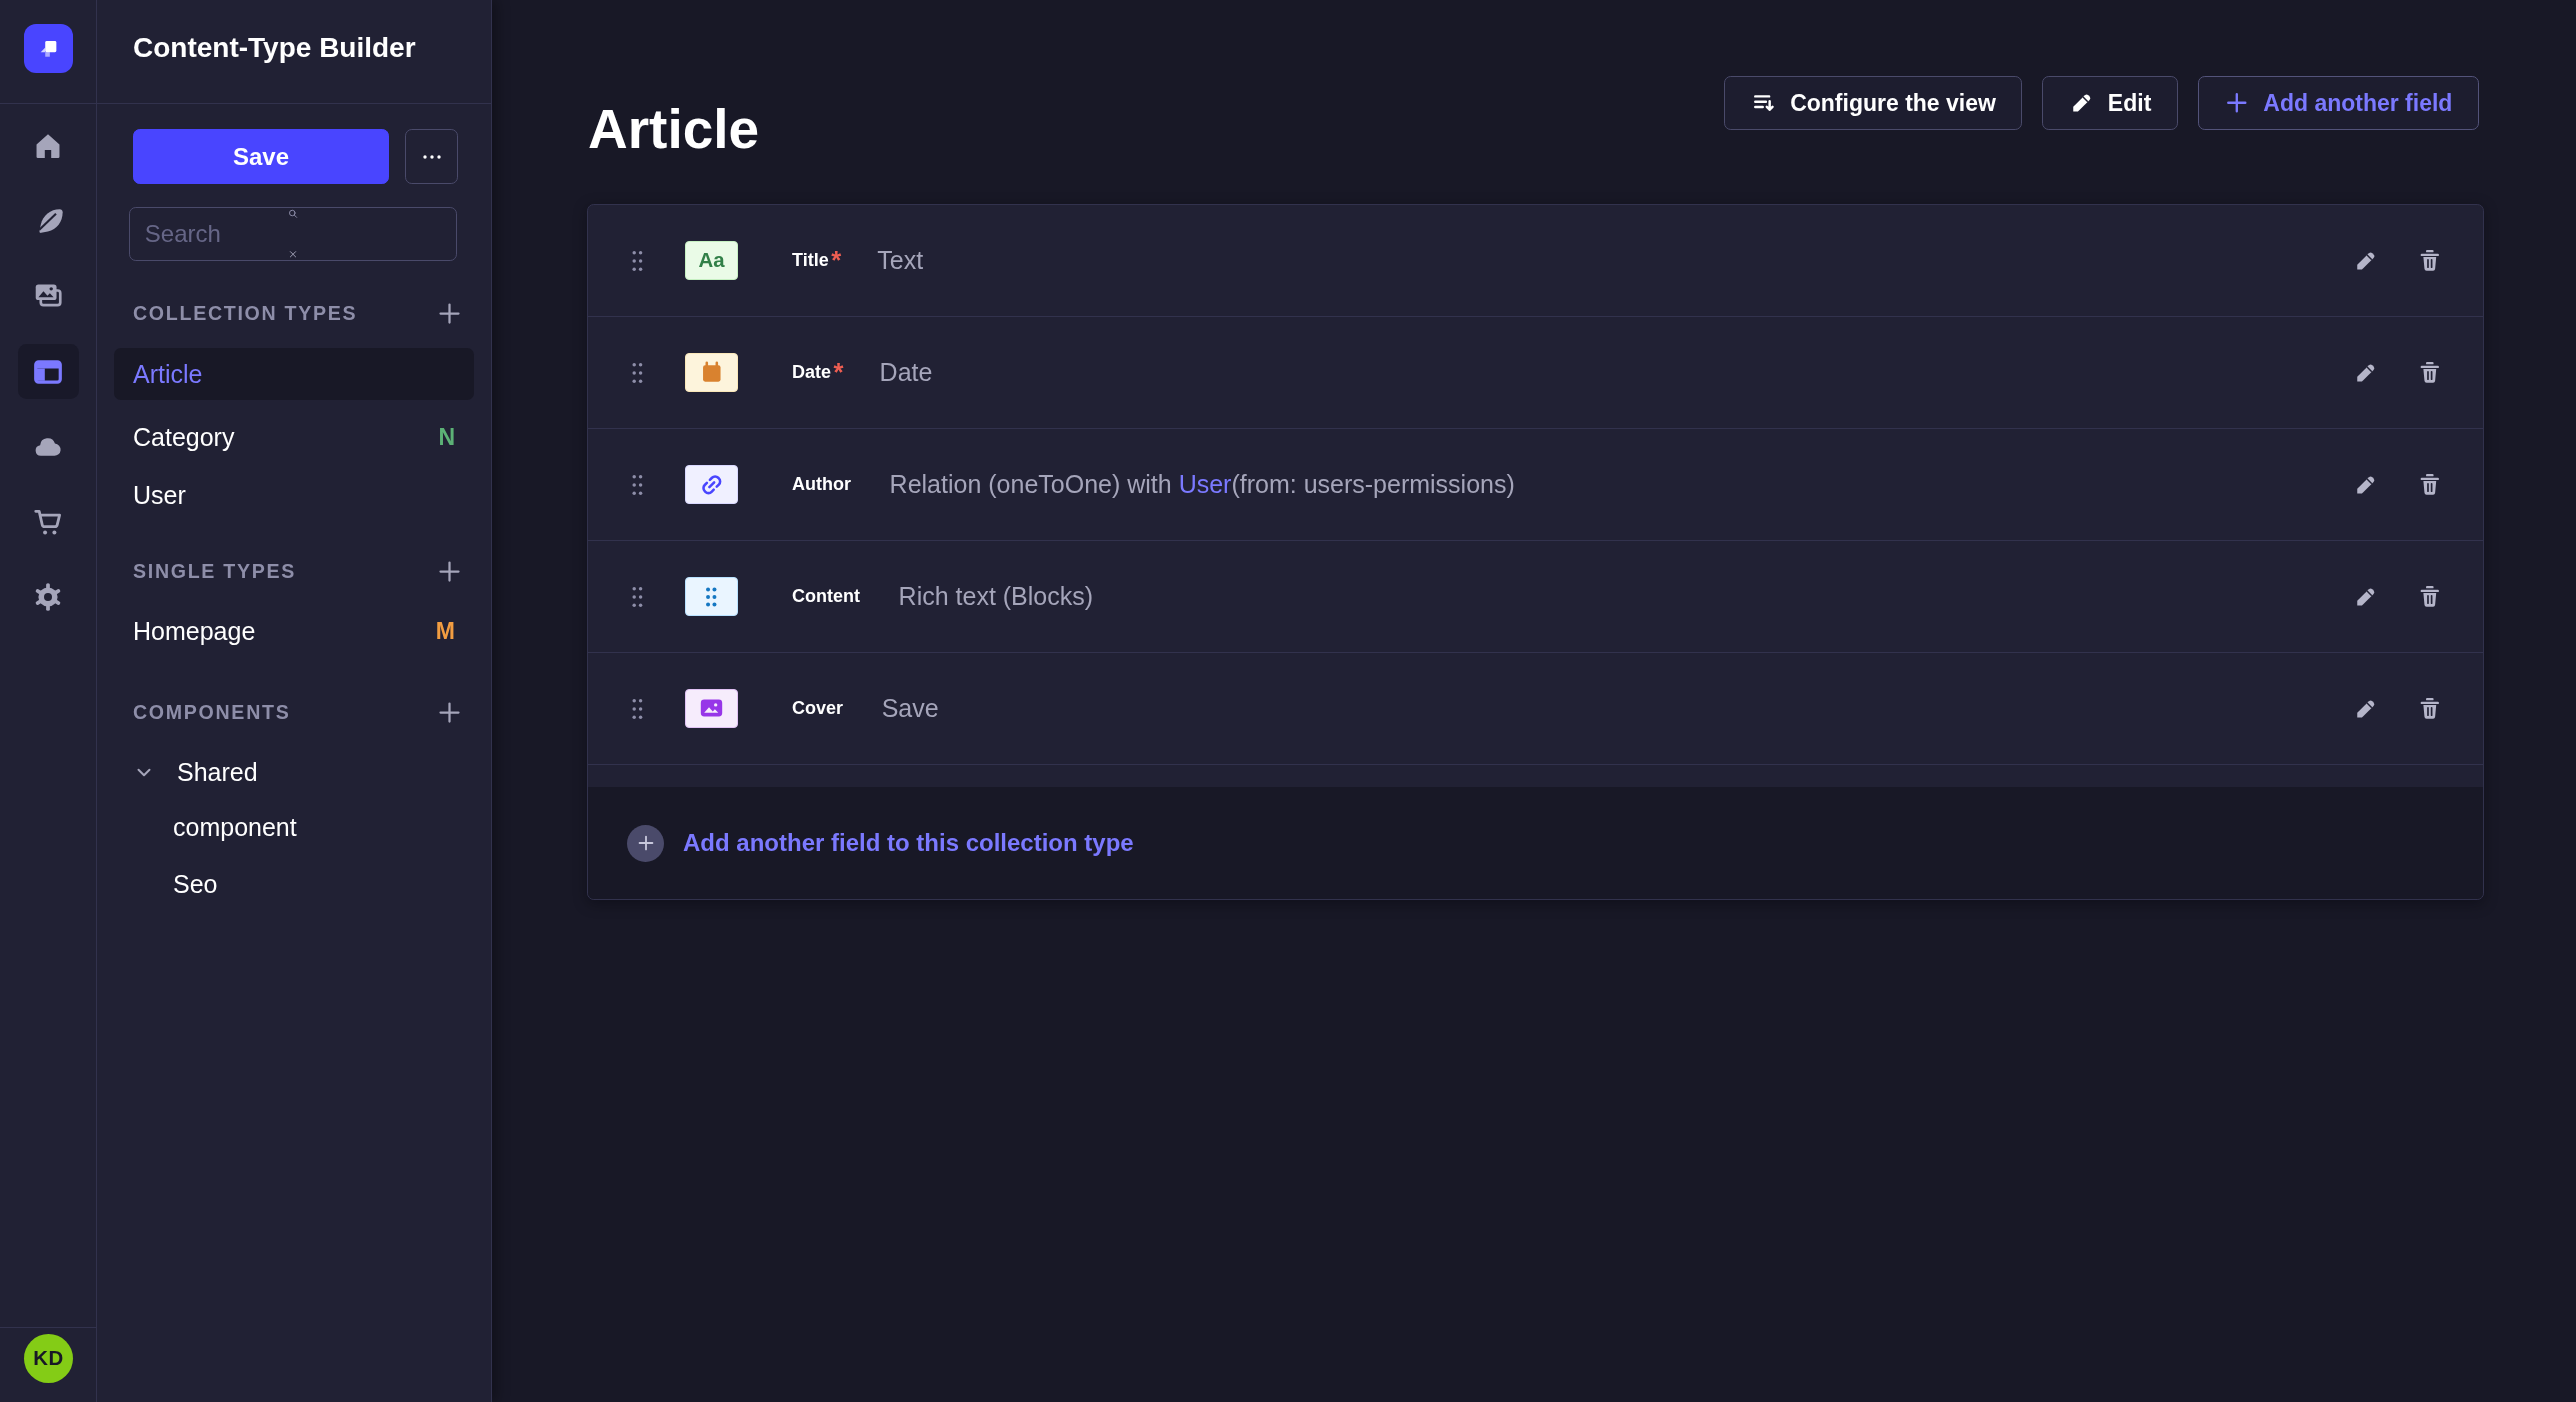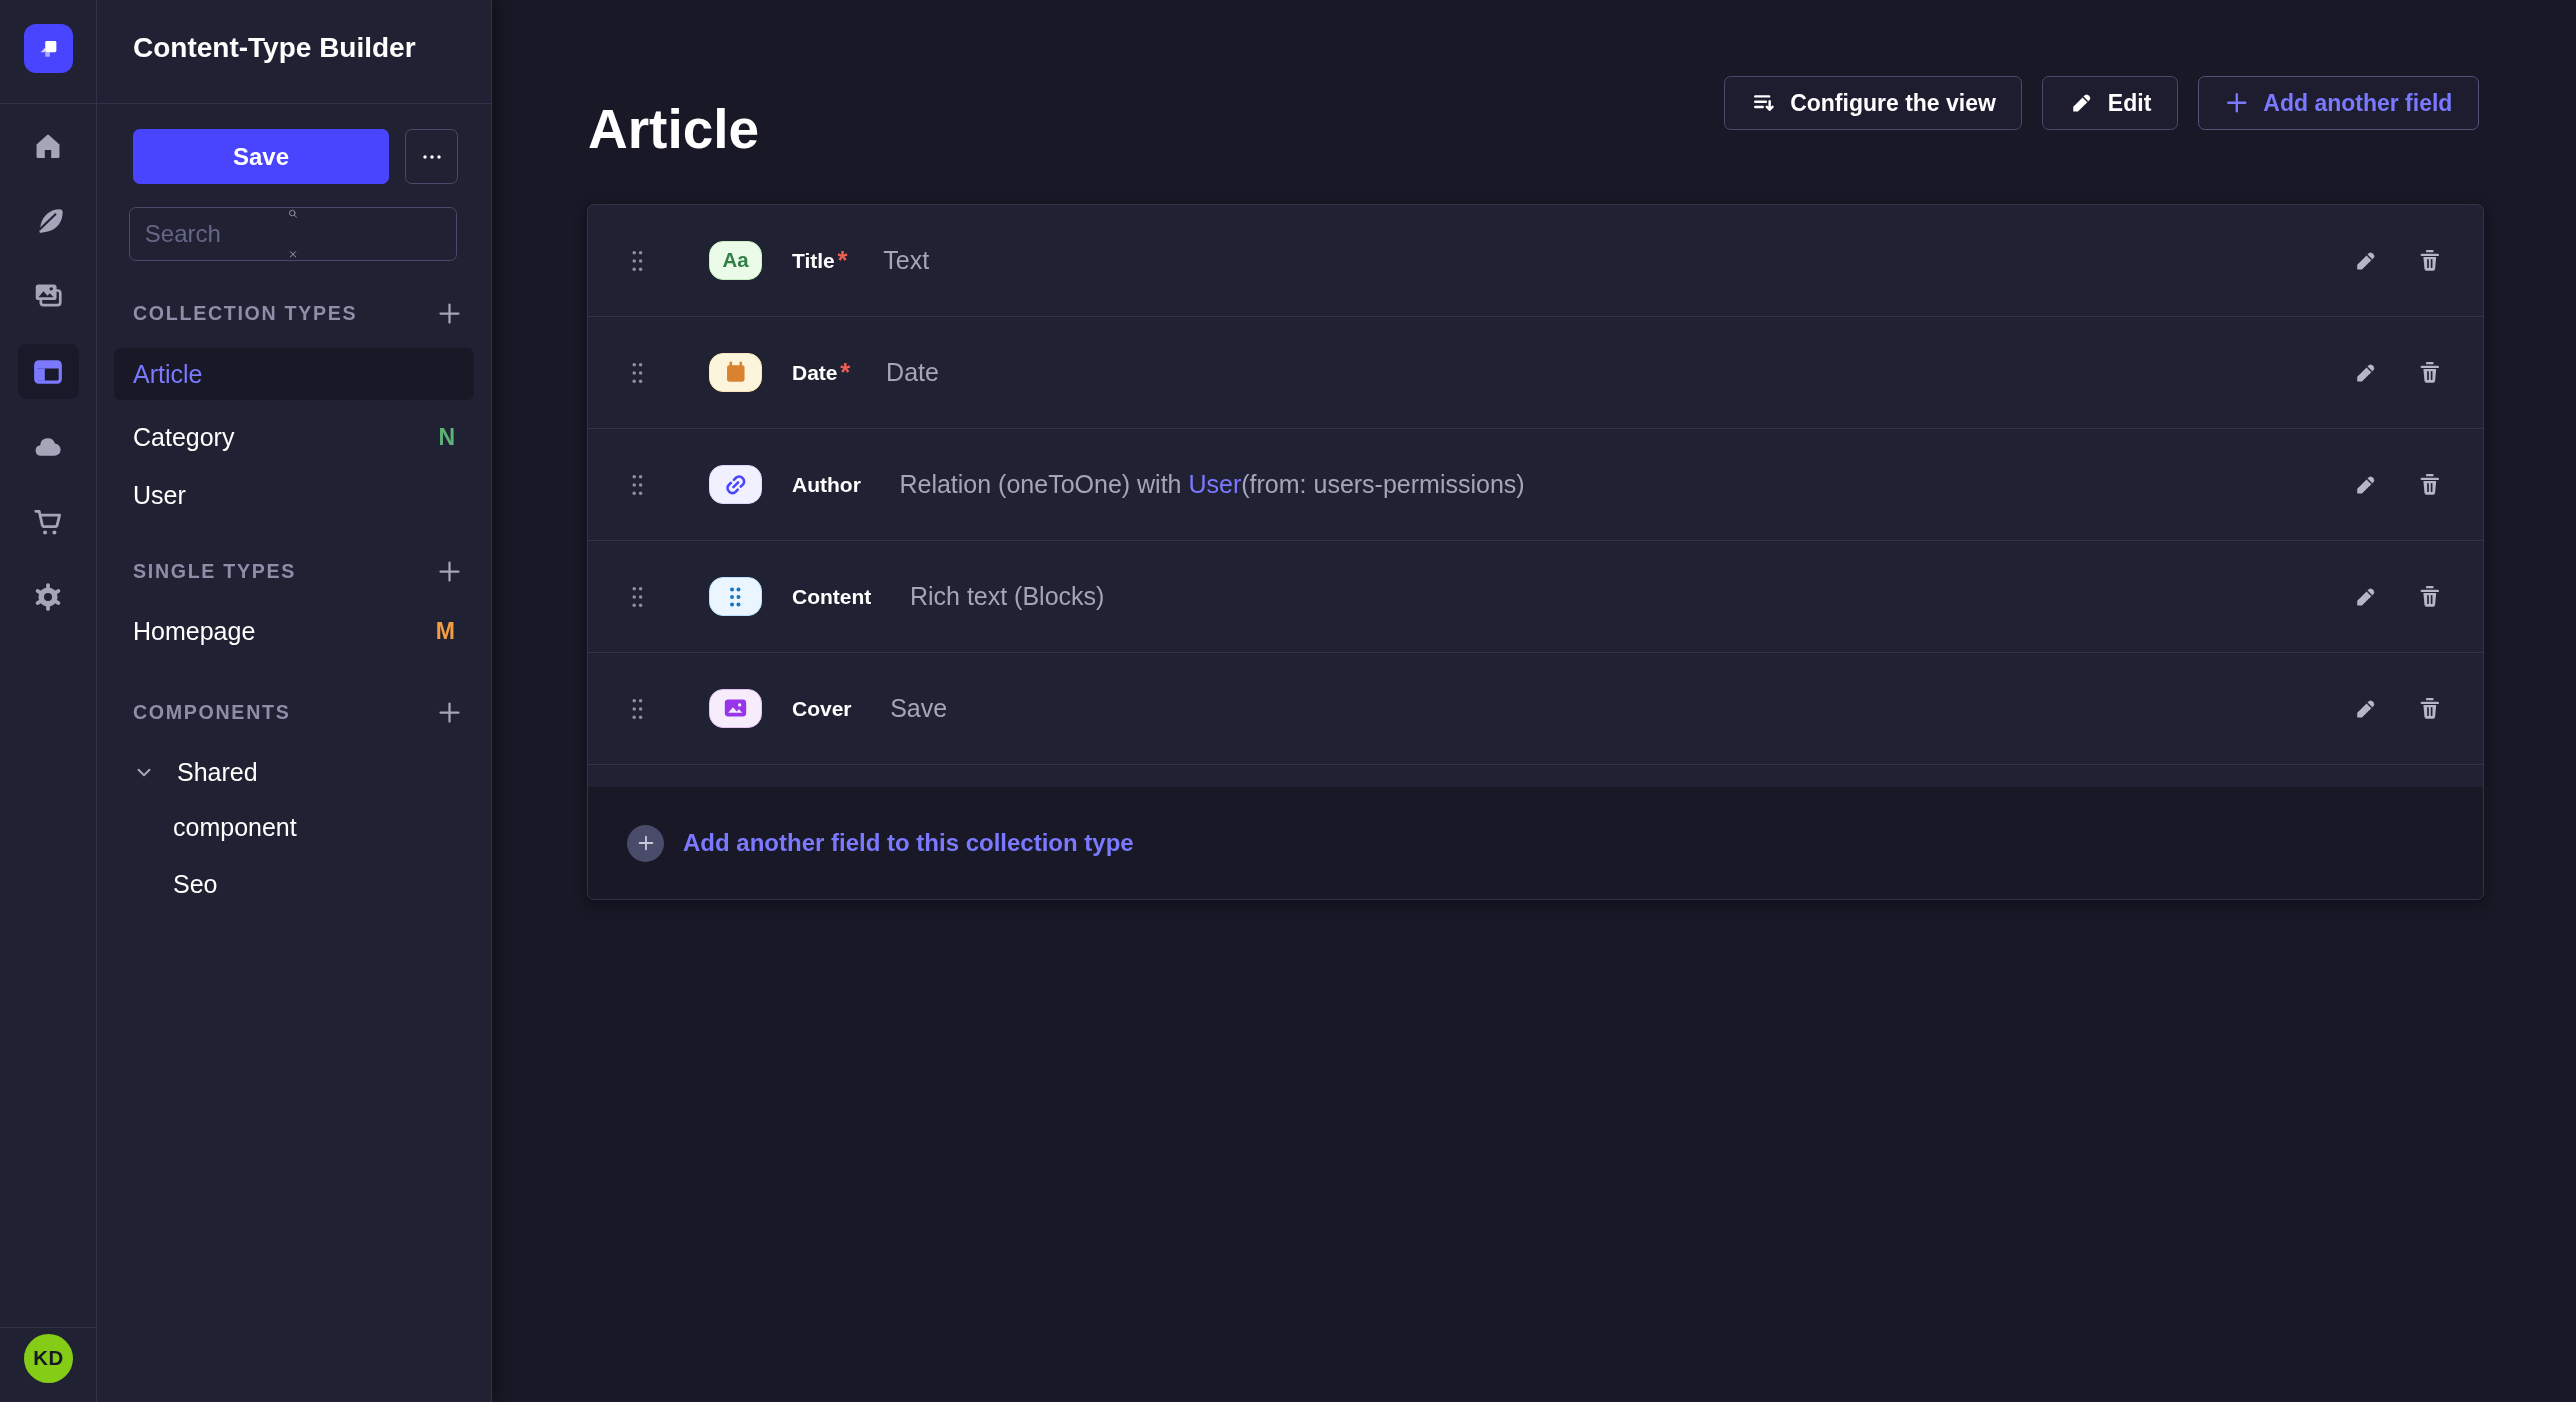--- a/index.html
+++ b/index.html
@@ -71,28 +71,28 @@
     color:#fff;font-family:inherit;cursor:pointer;box-sizing:border-box;}
   .tbtn svg{width:25.6px;height:25.6px;}
   .tbtn.accent{color:#7b79ff;border-color:#53537a;}
 
   
   .table{position:absolute;left:95px;top:204px;width:1895px;border:0.9px solid #32324d;
     border-radius:6.8px;background:#212134;box-shadow:0 3.4px 13.6px rgba(3,3,10,.35);overflow:hidden;}
   .field-row{position:relative;height:111px;display:flex;align-items:center;
     border-bottom:0.9px solid #32324d;}
   .drag{position:absolute;left:43px;color:#8e8ea9;display:flex;cursor:grab;}
-  .tile{position:absolute;left:97px;width:53px;height:39px;border-radius:14px;
-    display:flex;align-items:center;justify-content:center;box-sizing:border-box;margin-left:24px;}
+  .tile{position:absolute;left:97px;width:53px;height:39px;border-radius:4px;
+    display:flex;align-items:center;justify-content:center;box-sizing:border-box;}
   .tile-text{background:#eafbe7;border:0.9px solid #c6f0c2;color:#328048;font-weight:700;font-size:20.4px;}
   .tile-date{background:#fdf4dc;border:0.9px solid #fae7b9;color:#d9822f;}
   .tile-relation{background:#f0f0ff;border:0.9px solid #d9d8ff;color:#4945ff;}
   .tile-blocks{background:#eaf5ff;border:0.9px solid #b8e1ff;color:#1577c2;}
   .tile-media{background:#f6ecfc;border:0.9px solid #e0c1f4;color:#9736e8;}
-  .fname{margin-left:204px;font-size:21px;font-weight:600;color:#fff;}
+  .fname{margin-left:204px;font-size:18px;font-weight:600;color:#fff;}
   .req{color:#ee5e52;font-size:25.6px;font-weight:700;margin-left:2.6px;}
   .ftype{margin-left:36px;font-size:25px;color:#a5a5ba;}
   .ftype .tlink{color:#7b79ff;}
   .row-actions{position:absolute;right:39px;display:flex;gap:35px;}
   .icon-btn{width:29px;height:29px;background:none;border:none;padding:0;color:#b5b5c9;
     display:flex;align-items:center;justify-content:center;cursor:pointer;}
   .icon-btn svg{width:25.6px;height:25.6px;}
 
   .table-footer{height:112px;background:#181826;display:flex;align-items:center;cursor:pointer;margin-top:22px;}
   .add-circle{margin-left:39px;width:37px;height:37px;border-radius:50%;background:#4a4a6a;

